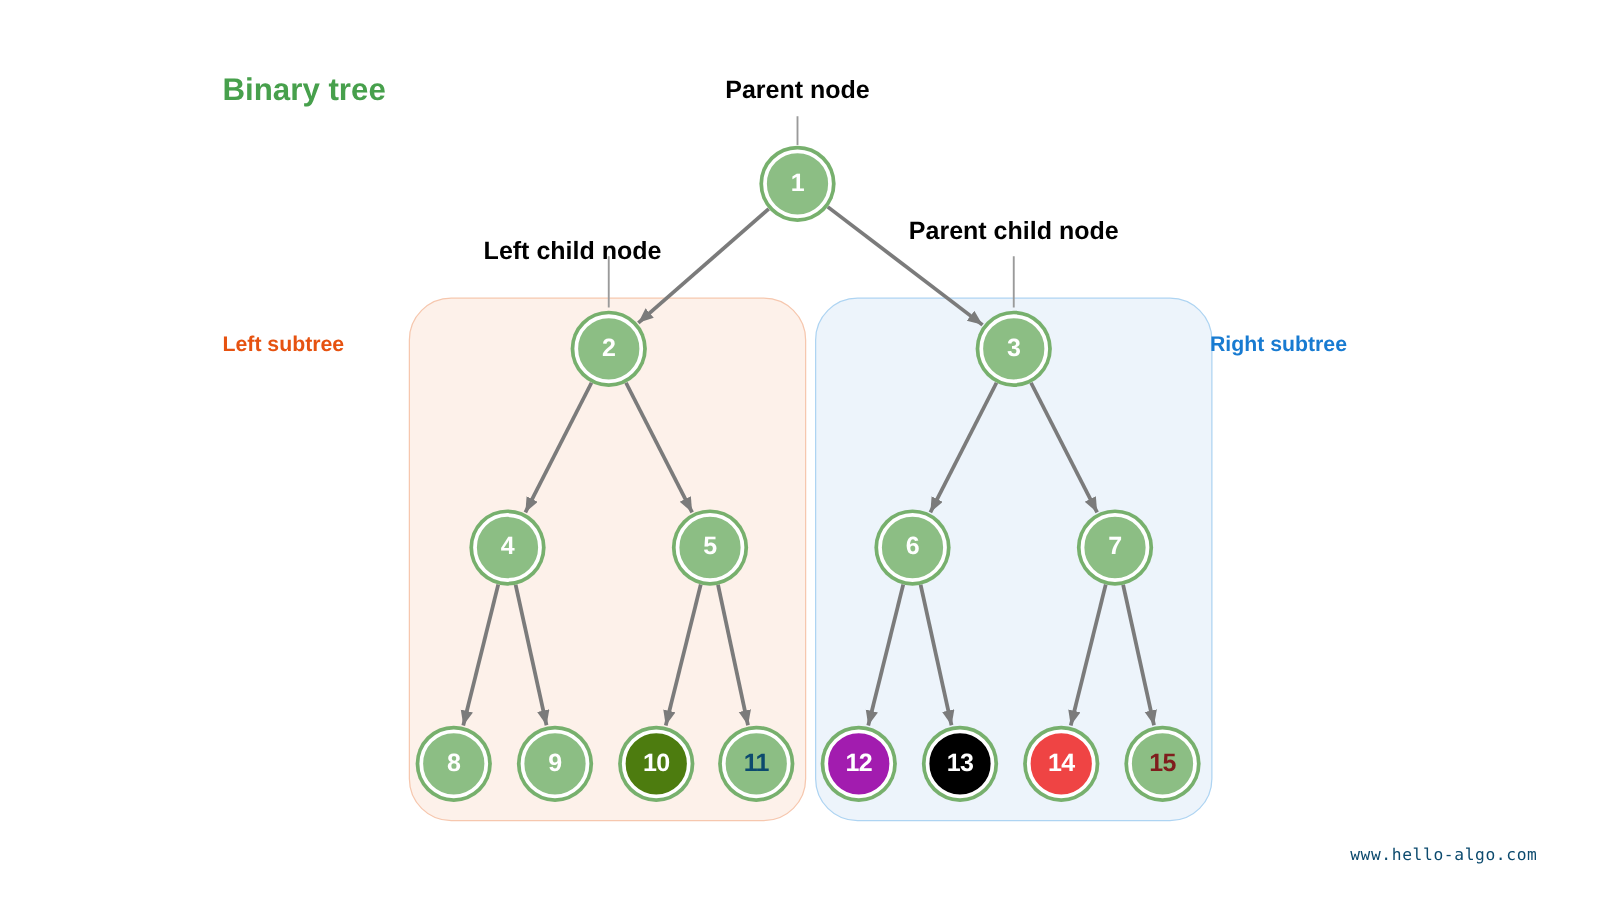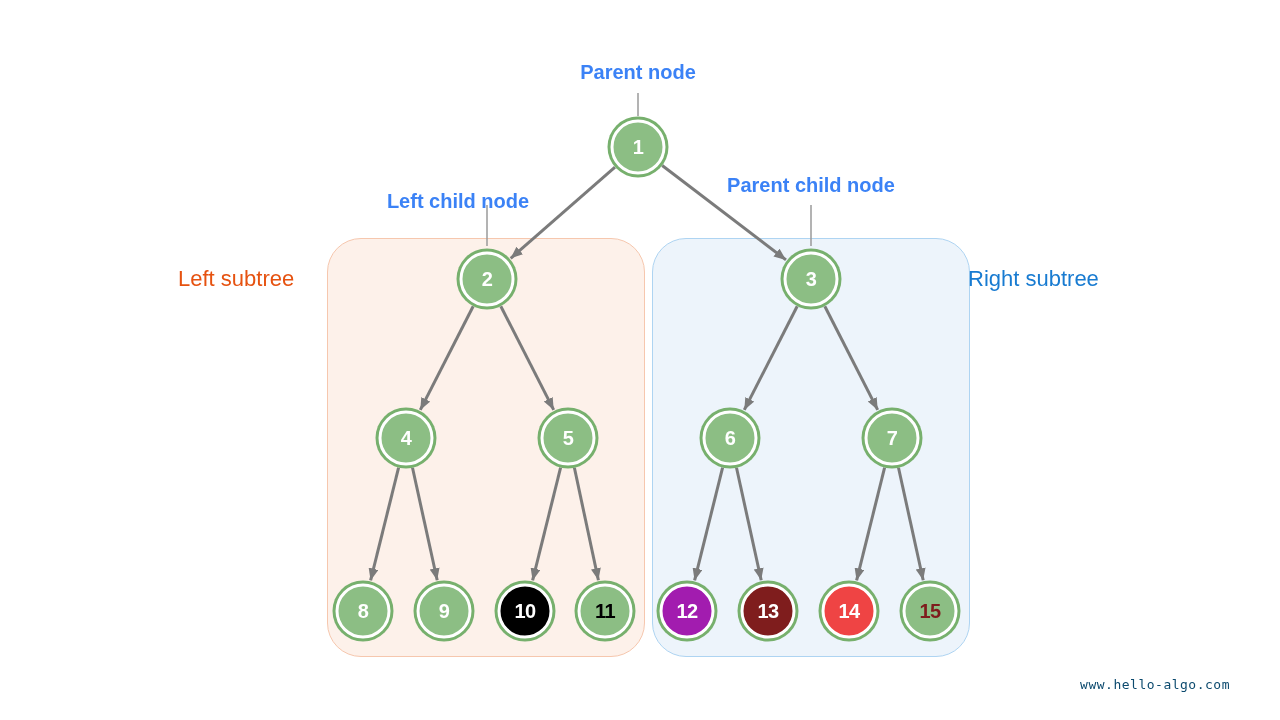--- a/index.html
+++ b/index.html
@@ -48,33 +48,33 @@
     top: 58px;
     font-size: 25px;
     font-weight: bold;
     white-space: nowrap;
     z-index: 4;
   }
   .anno {
     position: absolute;
     font-size: 20px;
     font-weight: bold;
-    color: #3b82f6;
+    color: #000000;
     transform: translateX(-50%);
     white-space: nowrap;
     z-index: 4;
   }
   #anno-parent      { left: 638px; top: 61px; }
   #anno-left-child  { left: 458px; top: 174px; margin-top: 16px; }
   #anno-right-child { left: 811px; top: 174px; }
   .subtree-label {
     position: absolute;
     top: 266px;
-    font-size: 22px;
-    font-weight: normal;
+    font-size: 17px;
+    font-weight: bold;
     white-space: nowrap;
     z-index: 4;
   }
   #label-left-subtree  { left: 178px; }
   #label-right-subtree { left: 948px; margin-left: 20px; }
   .watermark {
     position: absolute;
     right: 50px;
     top: 677px;
     font-family: "DejaVu Sans Mono", monospace;
@@ -142,40 +142,41 @@
       </div>
       <div class="node" style="left: 892px; top: 438px; background: rgb(140, 190, 132); border-color: rgb(255, 255, 255); box-shadow: rgb(119, 176, 109) 0px 0px 0px 3px; color: rgb(255, 255, 255);">
         <span>7</span>
       </div>
       <div class="node" style="left: 363px; top: 611px; background: rgb(140, 190, 132); border-color: rgb(255, 255, 255); box-shadow: rgb(119, 176, 109) 0px 0px 0px 3px; color: rgb(255, 255, 255);">
         <span>8</span>
       </div>
       <div class="node" style="left: 444px; top: 611px; background: rgb(140, 190, 132); border-color: rgb(255, 255, 255); box-shadow: rgb(119, 176, 109) 0px 0px 0px 3px; color: rgb(255, 255, 255);">
         <span>9</span>
       </div>
-      <div class="node" style="left: 525px; top: 611px; background: #000000; border-color: rgb(255, 255, 255); box-shadow: rgb(119, 176, 109) 0px 0px 0px 3px; color: rgb(255, 255, 255);">
+      <div class="node" style="left: 525px; top: 611px; background: #4d7c0f; border-color: rgb(255, 255, 255); box-shadow: rgb(119, 176, 109) 0px 0px 0px 3px; color: rgb(255, 255, 255);">
         <span>10</span>
       </div>
-      <div class="node" style="left: 605px; top: 611px; background: rgb(140, 190, 132); border-color: rgb(255, 255, 255); box-shadow: rgb(119, 176, 109) 0px 0px 0px 3px; color: #000000;">
+      <div class="node" style="left: 605px; top: 611px; background: rgb(140, 190, 132); border-color: rgb(255, 255, 255); box-shadow: rgb(119, 176, 109) 0px 0px 0px 3px; color: #0c4a6e;">
         <span>11</span>
       </div>
       <div class="node" style="left: 687px; top: 611px; background: #a21caf; border-color: rgb(255, 255, 255); box-shadow: rgb(119, 176, 109) 0px 0px 0px 3px; color: rgb(255, 255, 255);">
         <span>12</span>
       </div>
-      <div class="node" style="left: 768px; top: 611px; background: #7f1d1d; border-color: rgb(255, 255, 255); box-shadow: rgb(119, 176, 109) 0px 0px 0px 3px; color: rgb(255, 255, 255);">
+      <div class="node" style="left: 768px; top: 611px; background: #000000; border-color: rgb(255, 255, 255); box-shadow: rgb(119, 176, 109) 0px 0px 0px 3px; color: rgb(255, 255, 255);">
         <span>13</span>
       </div>
       <div class="node" style="left: 849px; top: 611px; background: #ef4444; border-color: rgb(255, 255, 255); box-shadow: rgb(119, 176, 109) 0px 0px 0px 3px; color: rgb(255, 255, 255);">
         <span>14</span>
       </div>
       <div class="node" style="left: 930px; top: 611px; background: rgb(140, 190, 132); border-color: rgb(255, 255, 255); box-shadow: rgb(119, 176, 109) 0px 0px 0px 3px; color: #7f1d1d;">
         <span>15</span>
       </div>
     </div>
 
+  <div class="diagram-title" style="color: rgb(71, 160, 76);">Binary tree</div>
 
   <div class="anno" id="anno-parent">Parent node</div>
   <div class="anno" id="anno-left-child">Left child node</div>
   <div class="anno" id="anno-right-child">Parent child node</div>
 
   <div class="subtree-label" id="label-left-subtree" style="color: rgb(230, 82, 16);">Left subtree</div>
   <div class="subtree-label" id="label-right-subtree" style="color: rgb(24, 123, 209);">Right subtree</div>
 
   <div class="watermark">www.hello-algo.com</div>
 

